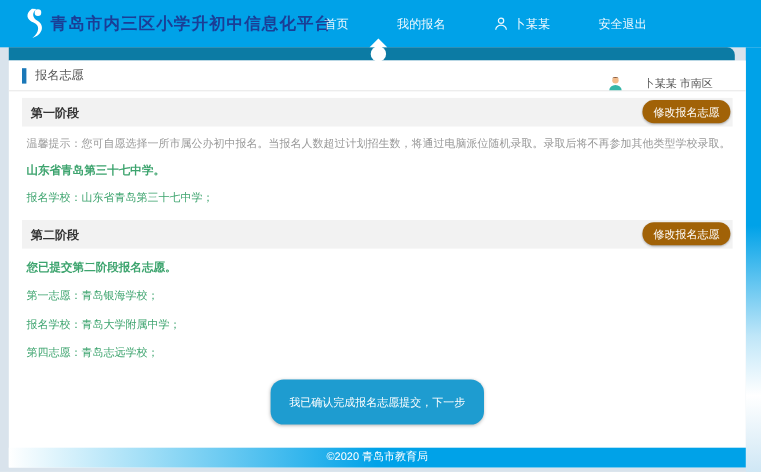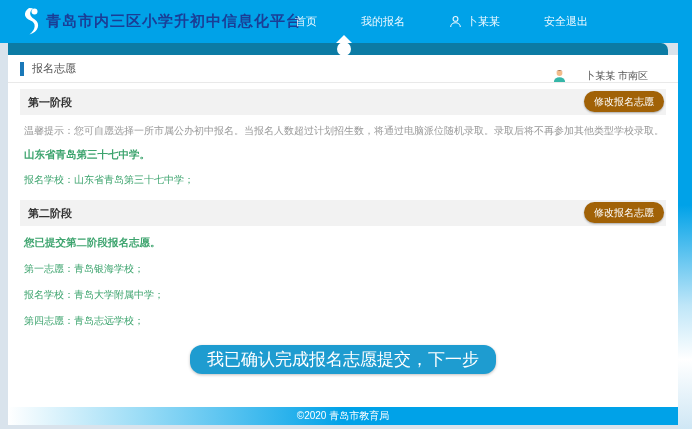--- a/index.html
+++ b/index.html
@@ -79,21 +79,21 @@
     font-family:inherit; white-space:nowrap;
   }
   .tip { margin:9px 16px 0 16px; font-size:10px; color:#999; white-space:nowrap; }
   .green { color:#3da46e; font-size:10px; margin:11px 16px 0 16px; }
   .green.bold { font-weight:bold; font-size:10.5px; margin-top:10px; }
   .vol-line { margin-top:12px; }
   
   .confirm-wrap { text-align:center; margin-top:17px; }
   .confirm-btn {
     background:#1e9cd0; color:#fff; border:none; border-radius:12px;
-    height:29px; padding:0 17px; font-size:17px; cursor:pointer;
+    height:41px; padding:0 17px; font-size:10px; cursor:pointer;
     box-shadow:0 1px 3px rgba(0,0,0,.25); font-family:inherit; white-space:nowrap;
   }
   
   .footer {
     position:absolute; bottom:0; left:0; width:670px; height:18px;
     background:linear-gradient(90deg,#ffffff 0%,#9adcf6 20%,#00a2e8 50%,#00a2e8 100%);
     color:#ffffff; font-size:10px; text-align:center; line-height:18px;
   }
 </style>
 </head>

